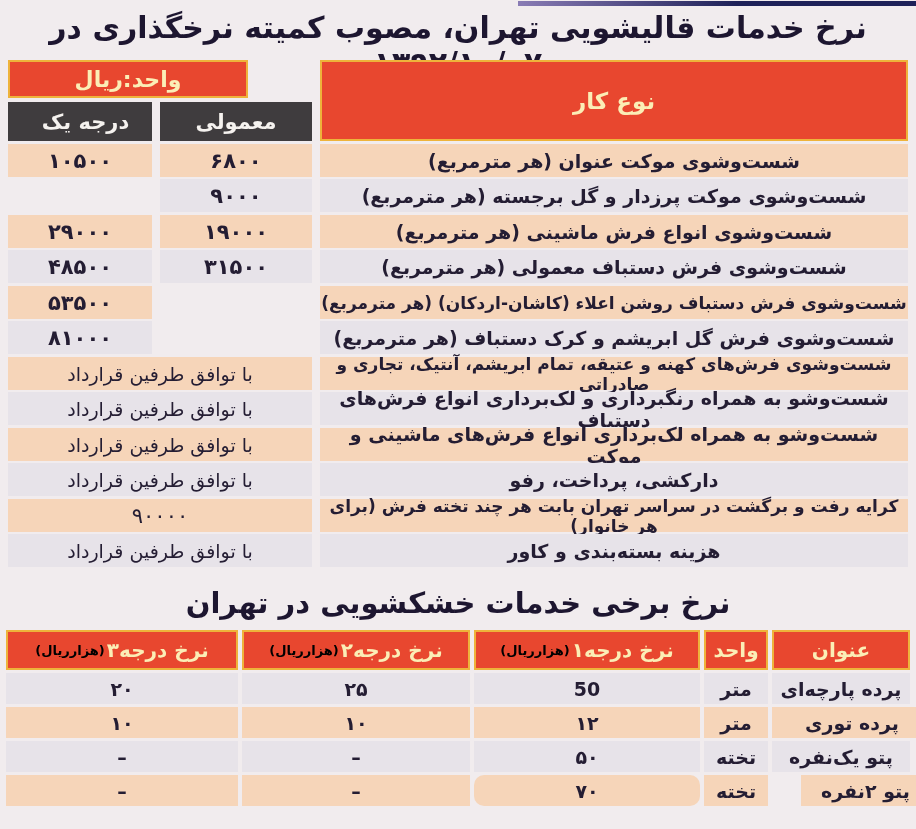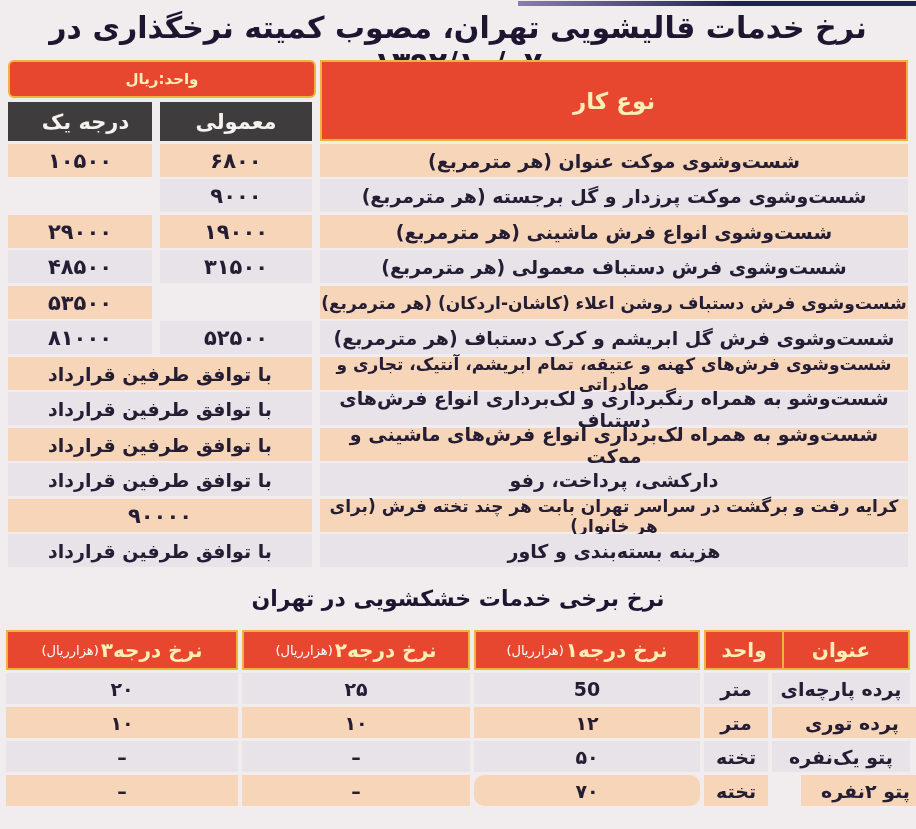--- a/index.html
+++ b/index.html
@@ -14,21 +14,21 @@
     top:1px;left:518px;width:398px;height:5px;
     background:linear-gradient(90deg,#8a7cb5,#1e2158 55%,#1e2158);
   }
   .main-title{
     top:10px;right:0;width:100%;height:46px;
     font-size:30px;font-weight:bold;text-align:center;
     letter-spacing:-0.5px;color:#1d1630;
   }
   .sub-title{
     top:586px;right:0;width:100%;height:42px;
-    font-size:22px;font-weight:bold;text-align:center;color:#1d1630;
+    font-size:29px;font-weight:bold;text-align:center;color:#1d1630;
   }
   .cell{
     display:flex;align-items:center;justify-content:center;
     box-sizing:border-box;text-align:center;
   }
   .red{
     background:#e8472f;color:#fbeeb6;font-weight:bold;
     border:2px solid #eeb33b;
   }
   .dark{
@@ -38,37 +38,37 @@
   .gray{background:#e7e3e9;}
   .t1-row{left:0;width:916px;height:33px;}
   .t1-desc{position:absolute;top:0;left:320px;width:588px;height:100%;
     font-size:19px;font-weight:bold;}
   .t1-desc.small{font-size:17px;}
   .t1-normal{position:absolute;top:0;left:160px;width:152px;height:100%;
     font-size:21px;font-weight:bold;}
   .t1-grade1{position:absolute;top:0;left:8px;width:144px;height:100%;
     font-size:21px;font-weight:bold;}
   .t1-span{position:absolute;top:0;left:8px;width:304px;height:100%;
-    font-size:19px;font-weight:bold;}
+    font-size:19px;font-weight:normal;}
   .t2-head{top:630px;height:40px;font-size:20px;}
-  .t2-head .unit-note{font-size:13px;color:#ffffff;font-weight:normal;margin-right:2px;text-align:center;}
+  .t2-head .unit-note{font-size:13px;color:#000000;font-weight:bold;margin-right:2px;text-align:center;}
   .t2-cell{height:31px;font-size:19px;font-weight:bold;}
 </style>
 </head>
 <body>
 
 <div class="page">
 
   <div class="abs topbar"></div>
 
   <div class="abs main-title">نرخ خدمات قالیشویی تهران، مصوب کمیته نرخگذاری در ۱۳۹۲/۱۰/۰۷</div>
 
   <div class="abs cell red" style="top:60px;left:320px;width:588px;height:81px;font-size:23px;">نوع کار</div>
 
-  <div class="abs cell red" style="top:60px;left:8px;width:308px;height:38px;font-size:15px;border-radius:6px;">واحد:ریال</div>
+  <div class="abs cell red" style="top:60px;left:8px;width:240px;height:38px;font-size:22px;">واحد:ریال</div>
 
   <div class="abs cell dark" style="top:102px;left:160px;width:152px;height:39px;font-size:21px;">معمولی</div>
 
   <div class="abs cell dark" style="top:102px;left:8px;width:144px;height:39px;font-size:21px;padding-left:11px;">درجه یک</div>
 
   <div class="abs t1-row" style="top:144px;">
     <div class="cell t1-desc peach">شست‌وشوی موکت عنوان (هر مترمربع)</div>
     <div class="cell t1-normal peach">۶۸۰۰</div>
     <div class="cell t1-grade1 peach">۱۰۵۰۰</div>
   </div>
@@ -85,21 +85,20 @@
     <div class="cell t1-desc gray">شست‌وشوی فرش دستباف معمولی (هر مترمربع)</div>
     <div class="cell t1-normal gray">۳۱۵۰۰</div>
     <div class="cell t1-grade1 gray">۴۸۵۰۰</div>
   </div>
   <div class="abs t1-row" style="top:286px;">
     <div class="cell t1-desc peach small">شست‌وشوی فرش دستباف روشن اعلاء (کاشان-اردکان) (هر مترمربع)</div>
     <div class="cell t1-grade1 peach">۵۳۵۰۰</div>
   </div>
   <div class="abs t1-row" style="top:321px;">
     <div class="cell t1-desc gray">شست‌وشوی فرش گل ابریشم و کرک دستباف (هر مترمربع)</div>
-    <div class="cell t1-normal gray">۵۲۵۰۰</div>
     <div class="cell t1-grade1 gray">۸۱۰۰۰</div>
   </div>
 
   <div class="abs t1-row" style="top:357px;">
     <div class="cell t1-desc peach small">شست‌وشوی فرش‌های کهنه و عتیقه، تمام ابریشم، آنتیک، تجاری و صادراتی</div>
     <div class="cell t1-span peach">با توافق طرفین قرارداد</div>
   </div>
   <div class="abs t1-row" style="top:392px;">
     <div class="cell t1-desc gray">شست‌وشو به همراه رنگبرداری و لک‌برداری انواع فرش‌های دستباف</div>
     <div class="cell t1-span gray">با توافق طرفین قرارداد</div>
@@ -117,21 +116,21 @@
     <div class="cell t1-span peach" style="font-size:21px;">۹۰۰۰۰</div>
   </div>
   <div class="abs t1-row" style="top:534px;">
     <div class="cell t1-desc gray">هزینه بسته‌بندی و کاور</div>
     <div class="cell t1-span gray">با توافق طرفین قرارداد</div>
   </div>
 
   <div class="abs sub-title">نرخ برخی خدمات خشکشویی در تهران</div>
 
   <div class="abs cell red t2-head" style="left:772px;width:138px;">عنوان</div>
-  <div class="abs cell red t2-head" style="left:704px;width:80px;text-align:center;">واحد</div>
+  <div class="abs cell red t2-head" style="left:704px;width:64px;text-align:center;">واحد</div>
   <div class="abs cell red t2-head" style="left:474px;width:226px;">
     <span>نرخ درجه۱</span>
     <span class="unit-note">(هزارریال)</span>
   </div>
   <div class="abs cell red t2-head" style="left:242px;width:228px;">
     <span>نرخ درجه۲</span>
     <span class="unit-note">(هزارریال)</span>
   </div>
   <div class="abs cell red t2-head" style="left:6px;width:232px;">
     <span>نرخ درجه۳</span>

